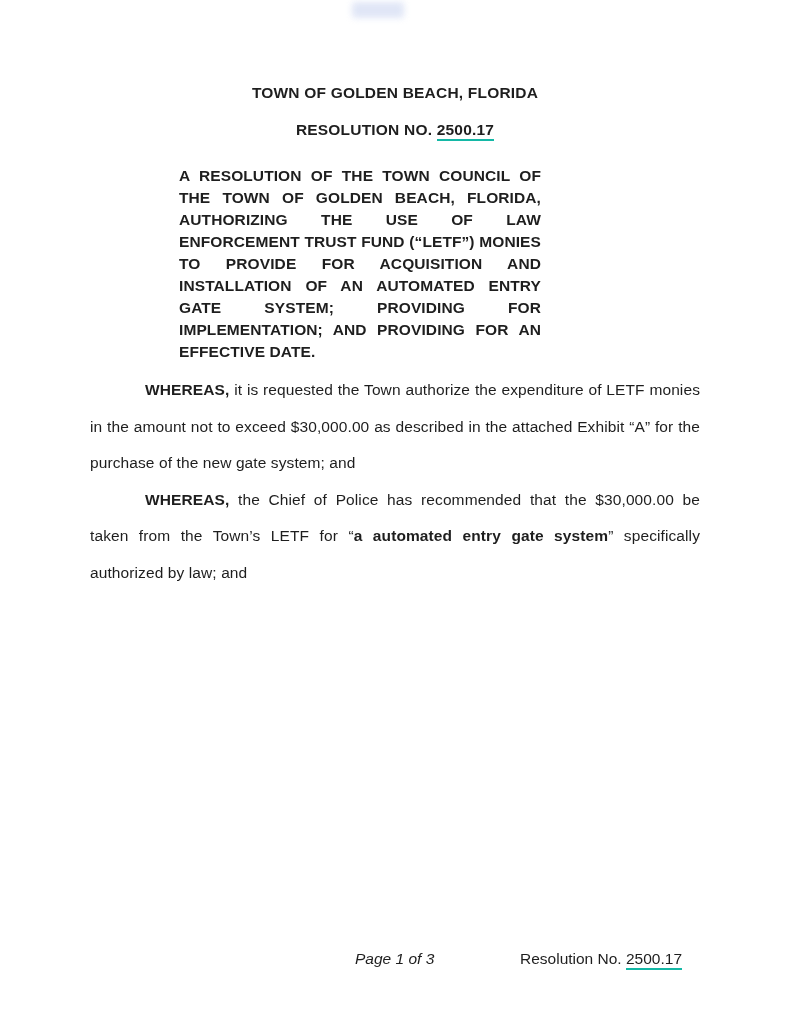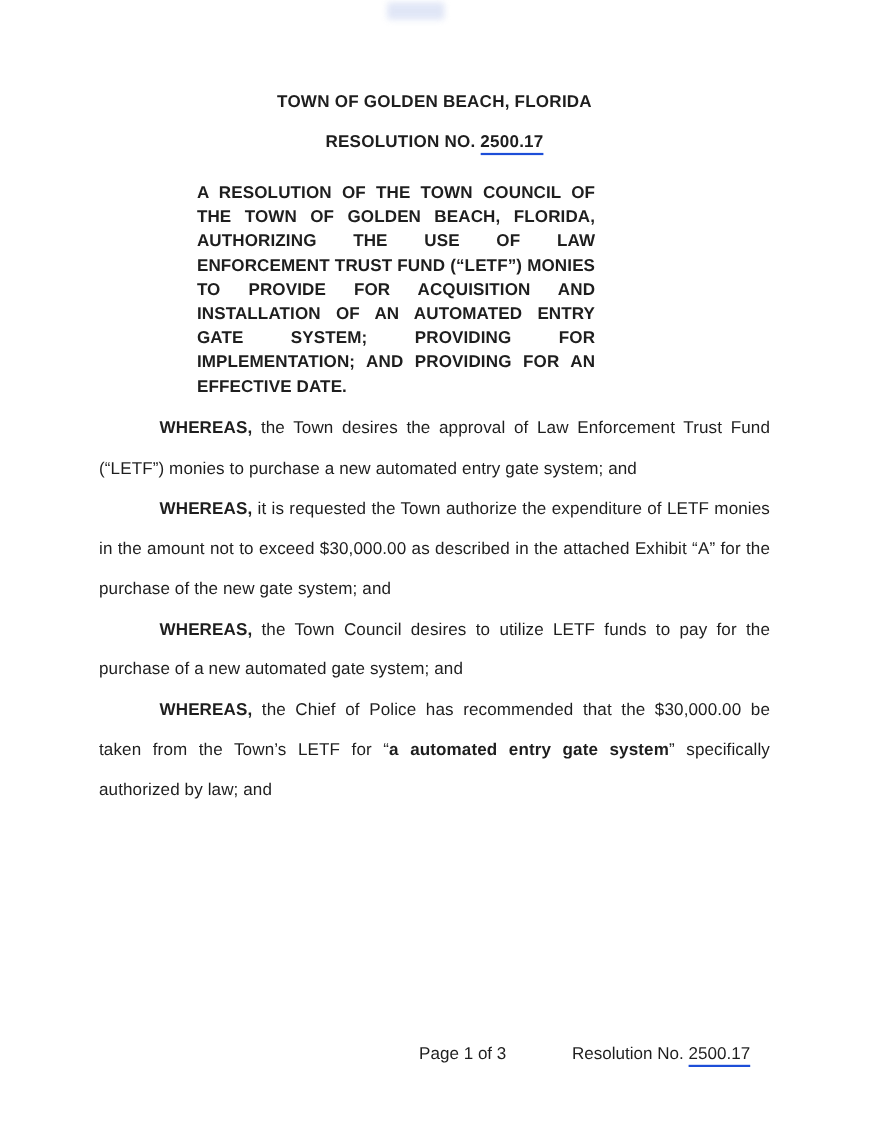--- a/index.html
+++ b/index.html
@@ -36,21 +36,21 @@
     letter-spacing: 0.2px;
   }
   .header-res {
     margin-top: 19px;
     text-align: center;
     font-weight: bold;
     font-size: 15.5px;
     letter-spacing: 0.2px;
   }
   .underlined-number {
-    border-bottom: 2px solid #1d4ed8;
+    border-bottom: 2px solid #14b8a6;
     padding-bottom: 1px;
   }
   .title-block {
     margin-top: 26px;
     margin-left: 89px;
     width: 362px;
     font-weight: bold;
     font-size: 15.5px;
     line-height: 22px;
     text-align: justify;
@@ -73,22 +73,23 @@
   .footer {
     position: absolute;
     top: 950px;
     left: 0;
     width: 792px;
     height: 24px;
     font-size: 15.5px;
   }
   .footer-page {
     position: absolute;
-    left: 381px;
+    left: 355px;
     top: 0;
+    font-style: italic;
   }
   .footer-res {
     position: absolute;
     left: 520px;
     top: 0;
   }
 </style>
 </head>
 <body>
 
@@ -98,23 +99,21 @@
 
   <div class="header-org">TOWN OF GOLDEN BEACH, FLORIDA</div>
 
   <div class="header-res">
     <span>RESOLUTION NO. </span><span class="underlined-number">2500.17</span>
   </div>
 
   <div class="title-block">A RESOLUTION OF THE TOWN COUNCIL OF THE TOWN OF GOLDEN BEACH, FLORIDA, AUTHORIZING THE USE OF LAW ENFORCEMENT TRUST FUND (“LETF”) MONIES TO PROVIDE FOR ACQUISITION AND INSTALLATION OF AN AUTOMATED ENTRY GATE SYSTEM; PROVIDING FOR IMPLEMENTATION; AND PROVIDING FOR AN EFFECTIVE DATE.</div>
 
   <div class="body-paragraphs">
-      <p class="para"><span class="b">WHEREAS,</span><span> the Town desires the approval of Law Enforcement Trust Fund (“LETF”) monies to purchase a new automated entry gate system; and</span></p>
       <p class="para"><span class="b">WHEREAS,</span><span> it is requested the Town authorize the expenditure of LETF monies in the amount not to exceed $30,000.00 as described in the attached Exhibit “A” for the purchase of the new gate system; and</span></p>
-      <p class="para"><span class="b">WHEREAS,</span><span> the Town Council desires to utilize LETF funds to pay for the purchase of a new automated gate system; and</span></p>
       <p class="para"><span class="b">WHEREAS,</span><span> the Chief of Police has recommended that the $30,000.00 be taken from the Town’s LETF for “</span><span class="b i">a automated entry gate system</span><span>” specifically authorized by law; and</span></p>
     </div>
 
   <div class="footer">
     <span class="footer-page">Page 1 of 3</span>
     <span class="footer-res">
       <span>Resolution No. </span><span class="underlined-number">2500.17</span>
     </span>
   </div>
 

